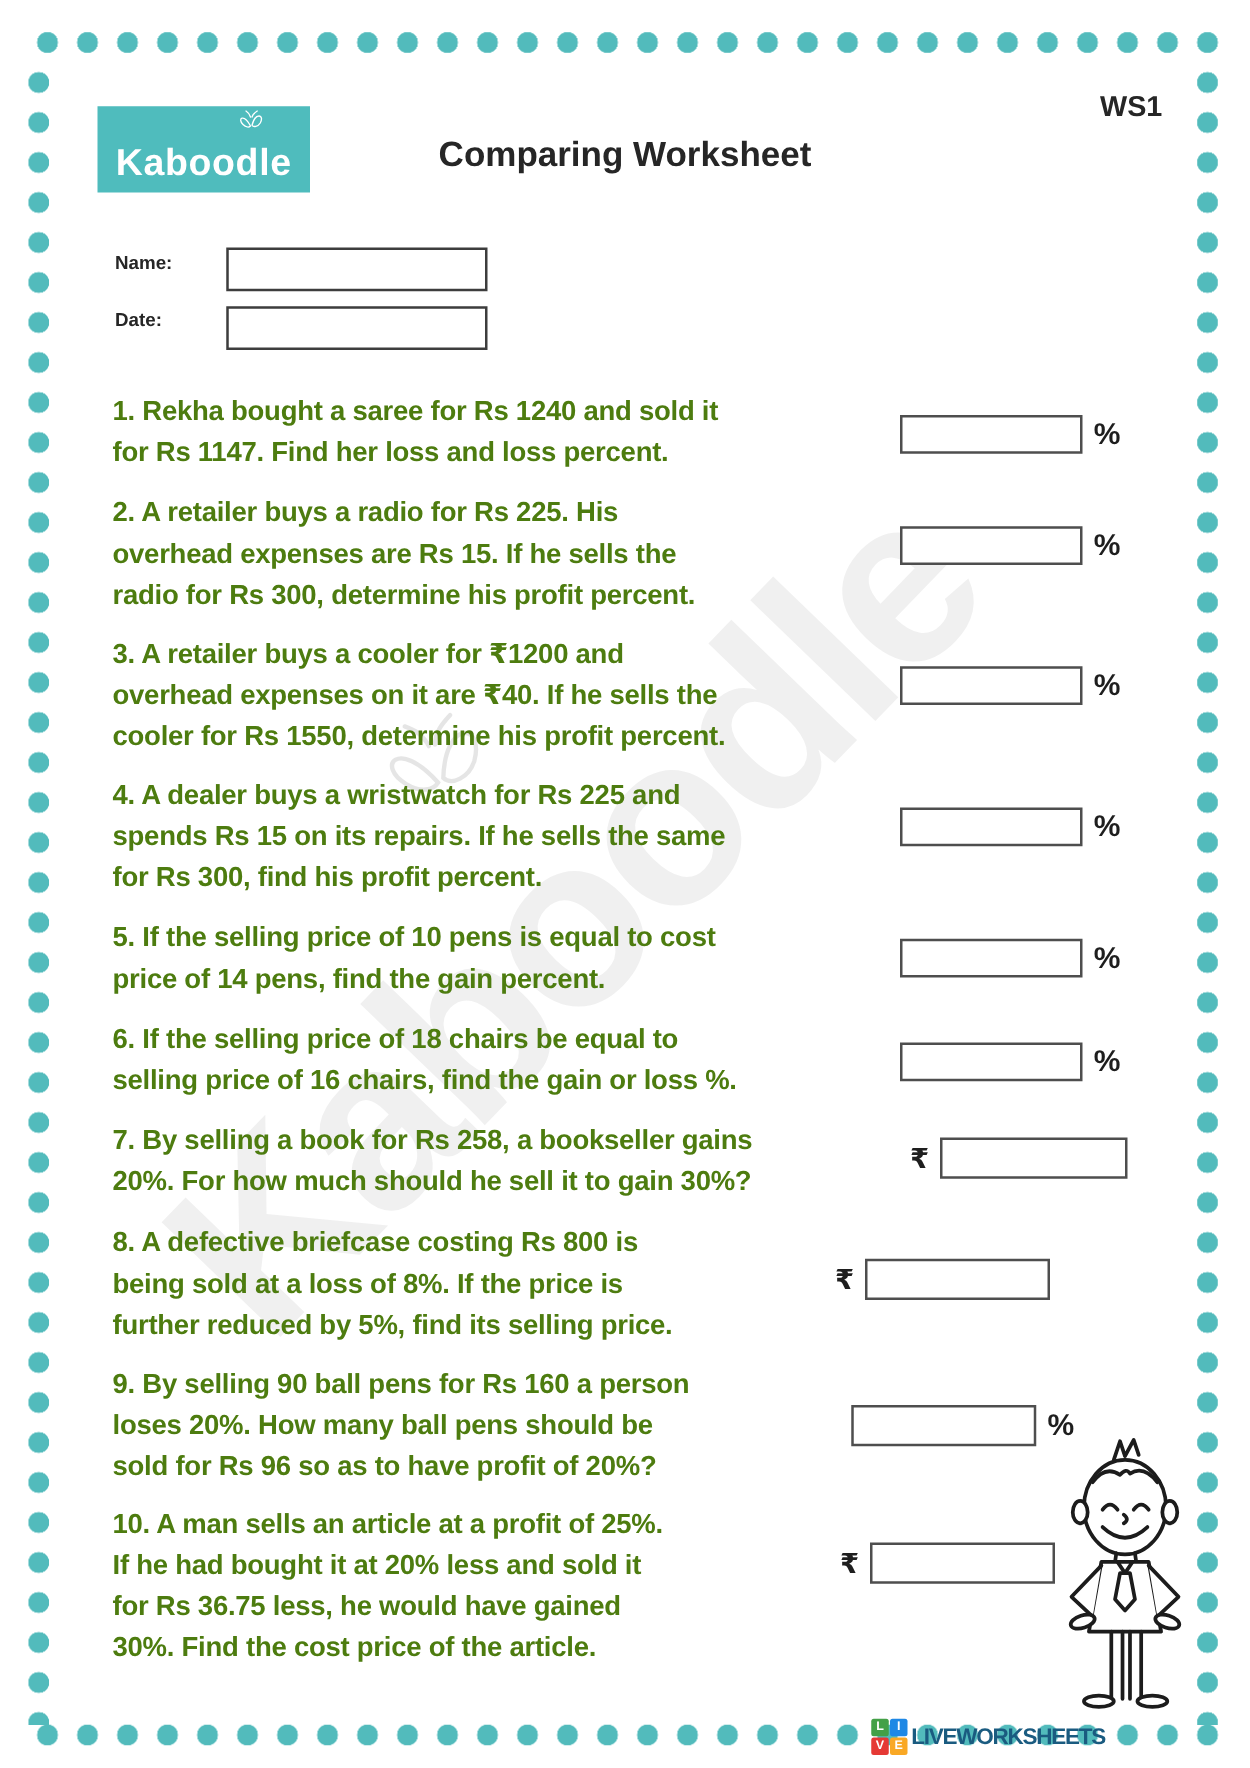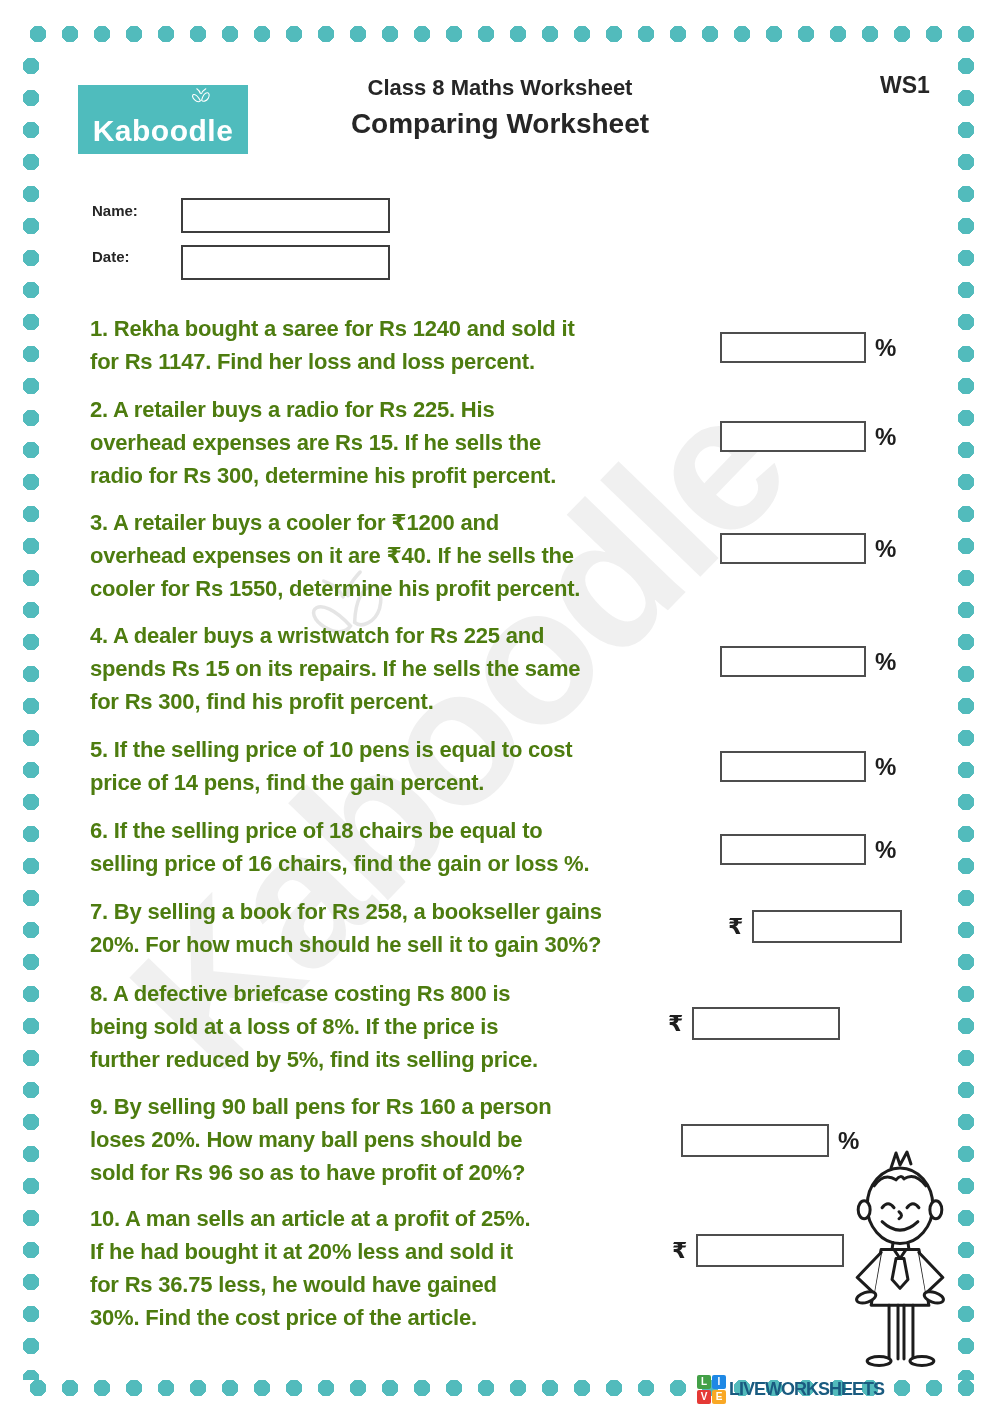--- a/index.html
+++ b/index.html
@@ -82,21 +82,20 @@
     <svg width="30" height="18" viewBox="0 0 40 30">
       <g fill="none" stroke="#ffffff" stroke-width="1.8" stroke-linecap="round">
         <path d="M19 23 C10 6, 1 13, 9 21 C13 25, 17 25, 19 23 Z"></path>
         <path d="M21 22 C26 4, 38 8, 32 19 C29 24, 23 25, 21 22 Z"></path>
         <path d="M19 11 C18 7 16 5 13 3"></path>
         <path d="M21 11 C22 7 25 5 28 3"></path>
       </g>
     </svg>
     <span class="logo-word">Kaboodle</span>
   </div>
-  <div class="hline h-sub">Class 8 Maths Worksheet</div>
   <div class="hline h-title">Comparing Worksheet</div>
   <div class="ws-tag">WS1</div>
 
   <div class="lbl" style="left:92px;top:202px;">Name:</div>
   <input class="fld" style="left: 181px; top: 198px;">
   <div class="lbl" style="left:92px;top:248px;">Date:</div>
   <input class="fld" style="left: 181px; top: 245px;">
 
   <div class="q" style="top:312px;">1. Rekha bought a saree for Rs 1240 and sold it
 for Rs 1147. Find her loss and loss percent.</div>

